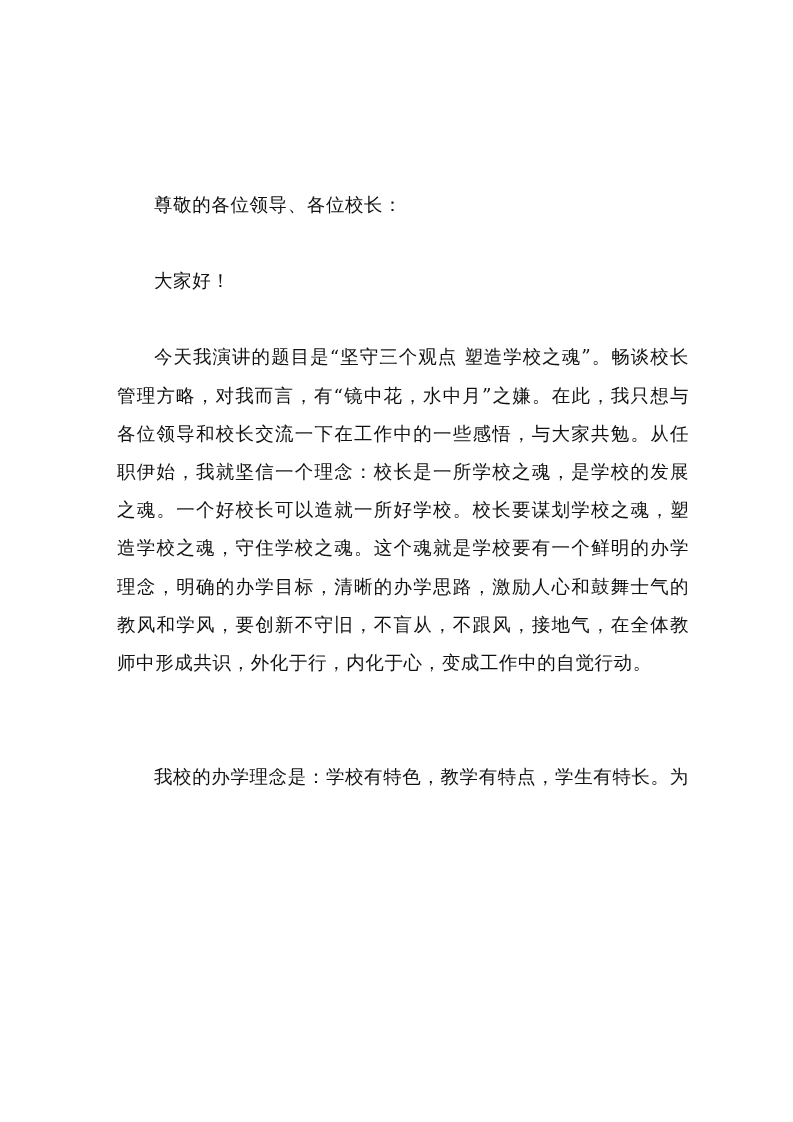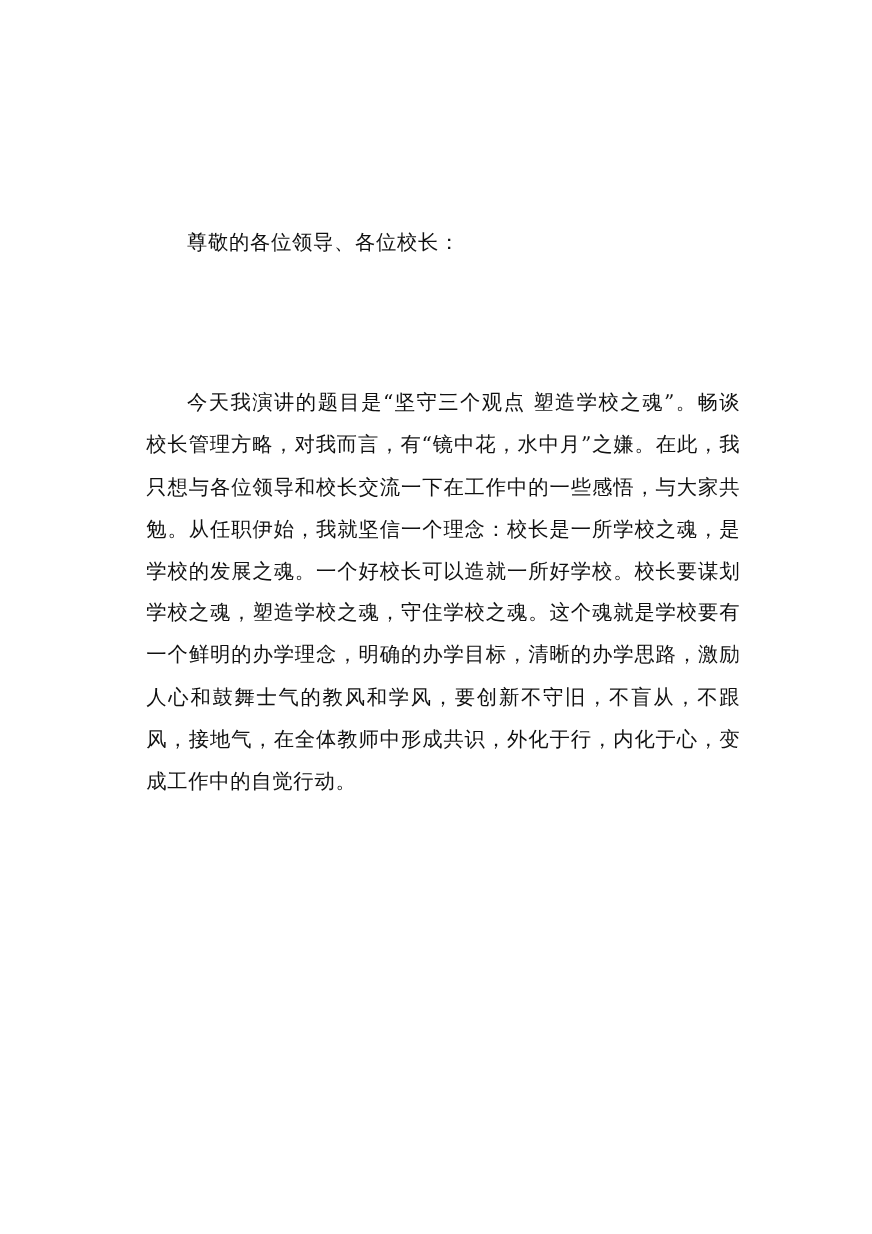--- a/index.html
+++ b/index.html
@@ -15,38 +15,40 @@
       font-family: "DejaVu Serif", "Liberation Serif", serif;
       color: #111111;
     }
     .page {
       position: absolute;
       left: 117px;
       top: 186px;
       width: 572px;
     }
     .para {
-      margin: 16px;
+      margin: 0;
       font-size: 18.5px;
       line-height: 38.2px;
       letter-spacing: 0.6px;
       text-align: justify;
       text-align-last: left;
       word-break: break-all;
     }
     .indent {
       text-indent: 37px;
     }
     .gap {
       height: 38px;
     }
   </style>
 </head>
 <body>
 
 <div class="page">
   <p class="para indent">尊敬的各位领导、各位校长：</p>
   <div class="gap"></div>
+  <p class="para indent">大家好！</p>
   <div class="gap"></div>
   <p class="para indent">今天我演讲的题目是“坚守三个观点 塑造学校之魂”。畅谈校长管理方略，对我而言，有“镜中花，水中月”之嫌。在此，我只想与各位领导和校长交流一下在工作中的一些感悟，与大家共勉。从任职伊始，我就坚信一个理念：校长是一所学校之魂，是学校的发展之魂。一个好校长可以造就一所好学校。校长要谋划学校之魂，塑造学校之魂，守住学校之魂。这个魂就是学校要有一个鲜明的办学理念，明确的办学目标，清晰的办学思路，激励人心和鼓舞士气的教风和学风，要创新不守旧，不盲从，不跟风，接地气，在全体教师中形成共识，外化于行，内化于心，变成工作中的自觉行动。</p>
   <div class="gap"></div>
   <div class="gap"></div>
+  <p class="para indent">我校的办学理念是：学校有特色，教学有特点，学生有特长。为</p>
 </div>
 
 </body></html>

